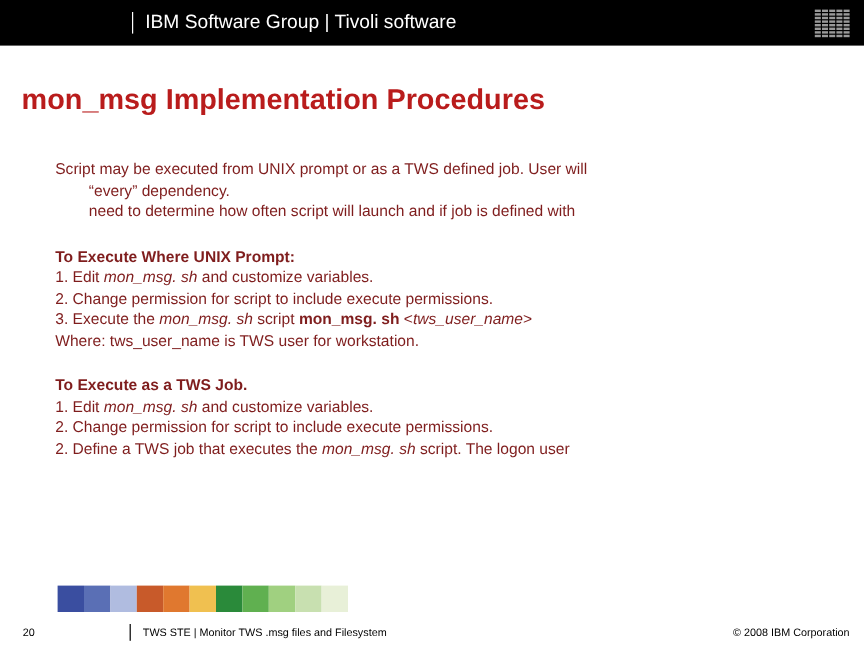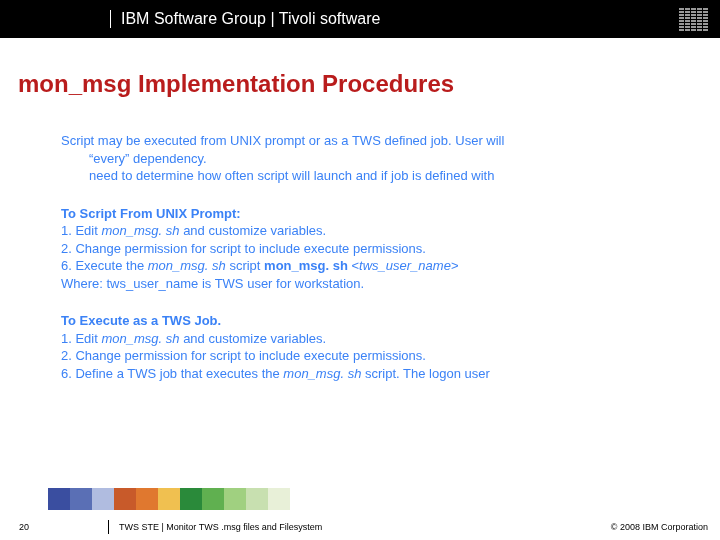--- a/index.html
+++ b/index.html
@@ -42,22 +42,22 @@
     background: #999;
   }
   .logo-stack { display: flex; flex-direction: column; gap: 1px; }
   .title {
     color: #b91c1c;
     font-size: 24px;
     font-weight: bold;
     padding: 32px 0 0 18px;
   }
   .content {
-    padding: 34px 28px 0 61px;
-    color: #3b82f6;
+    padding: 34px 28px 0 46px;
+    color: #7f1d1d;
     font-size: 13px;
     line-height: 1.35;
   }
   .para {
     margin-bottom: 20px;
     padding-left: 0;
     text-indent: 0;
   }
   .para .hang { padding-left: 28px; display: block; }
   .section-head { font-weight: bold; }
@@ -168,39 +168,39 @@
 
 <div class="content">
 
   <div class="para">
     <span>Script may be executed from UNIX prompt or as a TWS defined job. User will</span><br>
     <span class="hang">“every” dependency.</span>
     <span class="hang">need to determine how often script will launch and if job is defined with</span>
   </div>
 
   <div class="section">
-    <p class="section-head">To Script From UNIX Prompt:</p>
+    <p class="section-head">To Execute Where UNIX Prompt:</p>
     <p class="step">
       <span>1. Edit </span><span class="italic">mon_msg. sh</span><span> and customize variables.</span>
     </p>
     <p class="step">2. Change permission for script to include execute permissions.</p>
     <p class="step">
-      <span>6. Execute the </span><span class="italic">mon_msg. sh</span><span> script </span><span class="bold">mon_msg. sh</span><span> &lt;</span><span class="italic">tws_user_name</span><span>&gt;</span>
+      <span>3. Execute the </span><span class="italic">mon_msg. sh</span><span> script </span><span class="bold">mon_msg. sh</span><span> &lt;</span><span class="italic">tws_user_name</span><span>&gt;</span>
     </p>
     <p class="step">Where: tws_user_name is TWS user for workstation.</p>
   </div>
 
   <div class="section">
     <p class="section-head">To Execute as a TWS Job.</p>
     <p class="step">
       <span>1. Edit </span><span class="italic">mon_msg. sh</span><span> and customize variables.</span>
     </p>
     <p class="step">2. Change permission for script to include execute permissions.</p>
     <p class="step">
-      <span>6. Define a TWS job that executes the </span><span class="italic">mon_msg. sh</span><span> script. The logon user</span>
+      <span>2. Define a TWS job that executes the </span><span class="italic">mon_msg. sh</span><span> script. The logon user</span>
     </p>
   </div>
 
 </div>
 
 <div class="footer-band">
     <div class="band-cell" style="background: rgb(58, 78, 160);"></div>
     <div class="band-cell" style="background: rgb(90, 111, 181);"></div>
     <div class="band-cell" style="background: rgb(176, 188, 224);"></div>
     <div class="band-cell" style="background: rgb(200, 90, 42);"></div>

